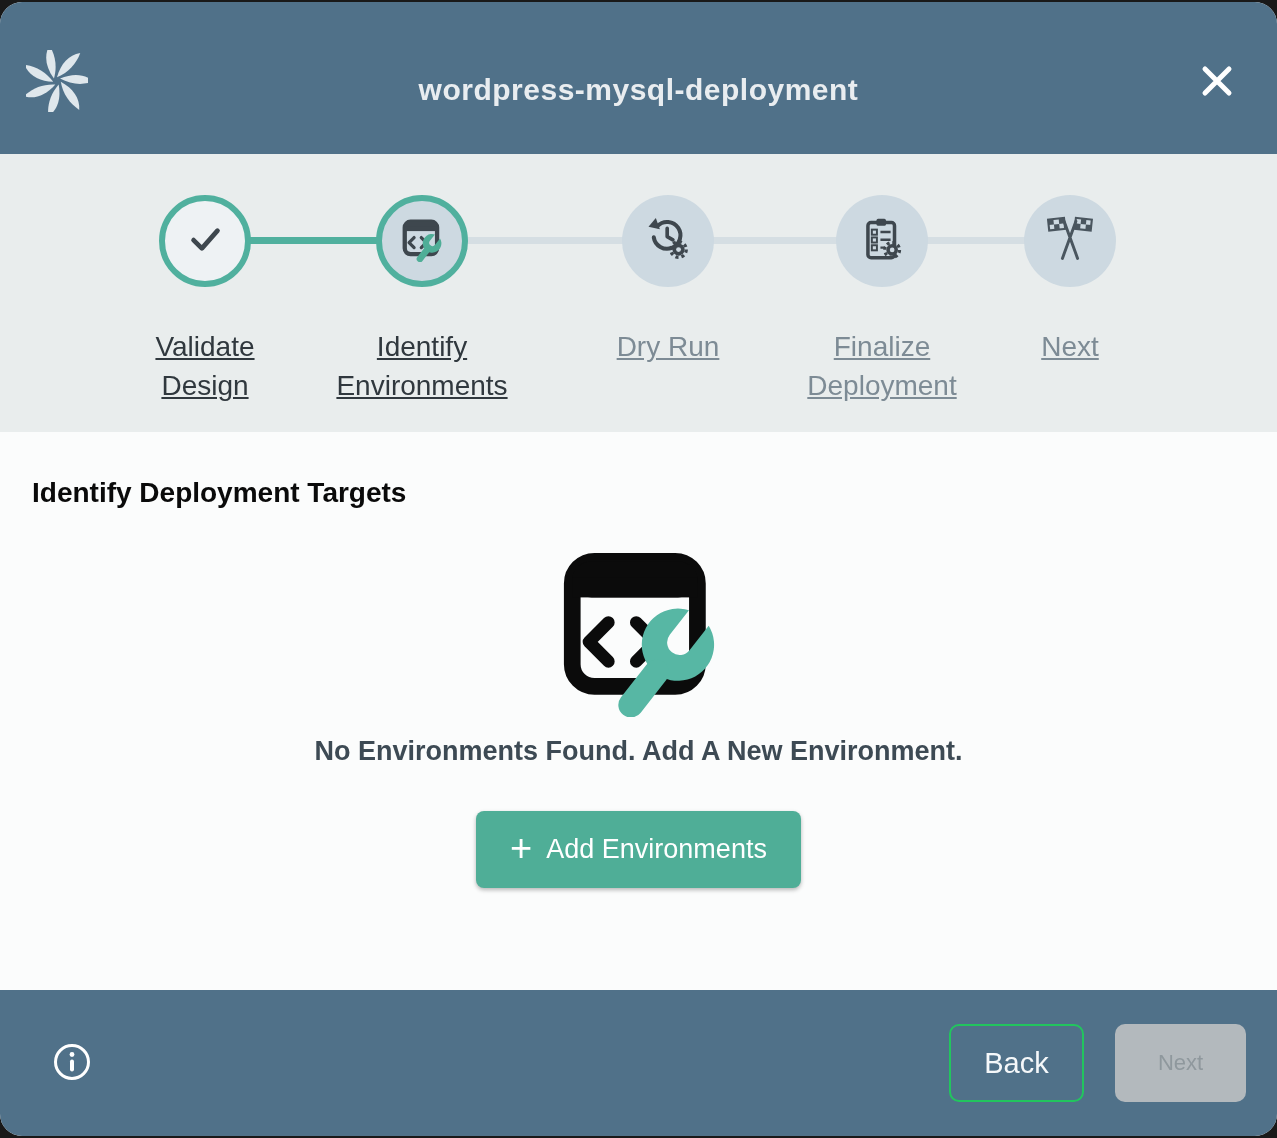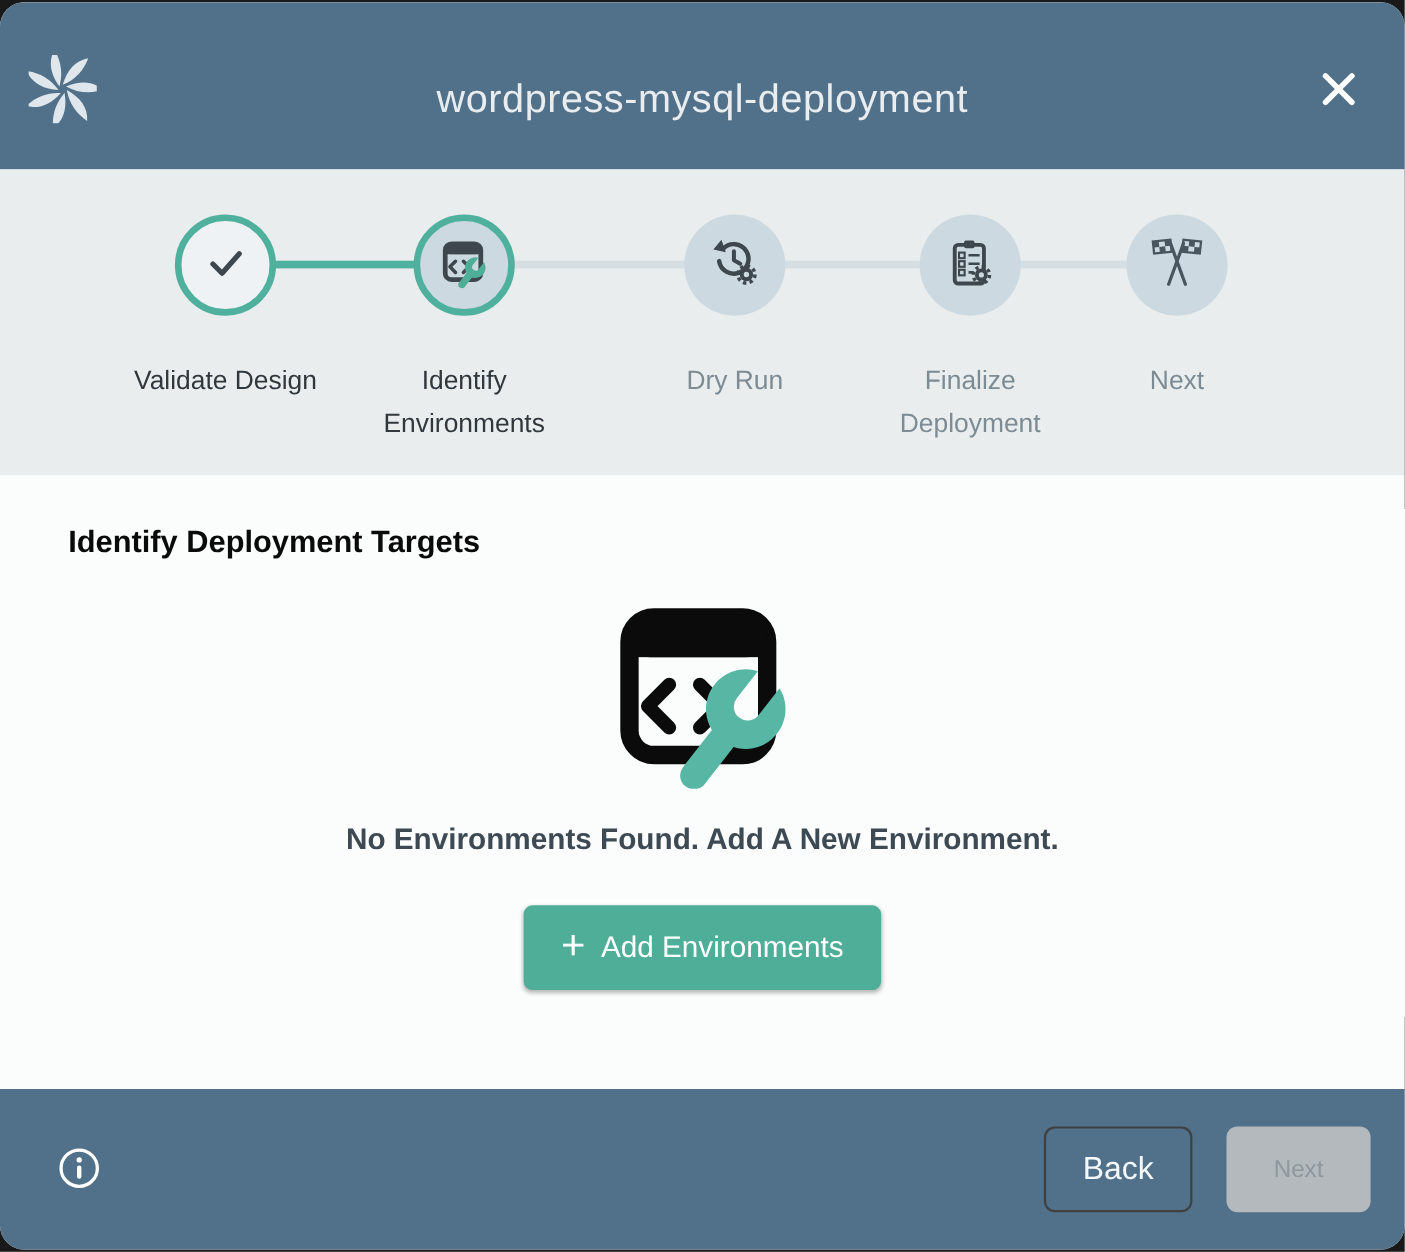--- a/index.html
+++ b/index.html
@@ -33,21 +33,21 @@
   }
   
   .header{
     height:152px; flex:0 0 152px;
     background:var(--header-bg);
     position:relative;
     display:flex; align-items:center; justify-content:center;
   }
   .logo{position:absolute; left:26px; top:48px; width:62px; height:62px;}
   .title{
-    color:#e9edf0; font-size:36px; font-weight:400; letter-spacing:.5px;margin-top:24px;
+    color:#e9edf0; font-size:30px; font-weight:700; letter-spacing:.5px;margin-top:24px;
   }
   .close-btn{
     position:absolute; right:38px; top:58px;
     width:44px; height:44px;
     background:none; border:none; cursor:pointer;
     display:flex; align-items:center; justify-content:center;
   }
   
   .stepper{
     height:278px; flex:0 0 278px;
@@ -62,33 +62,33 @@
   .circle{
     width:92px; height:92px; border-radius:50%;
     margin:0 auto; display:flex; align-items:center; justify-content:center;
     position:relative; z-index:2;
     background:var(--circle-pending);
   }
   .circle.done{background:var(--circle-done); border:6px solid var(--accent-green);}
   .circle.active{background:var(--circle-pending); border:6px solid var(--accent-green);}
   .step-label{
     margin:40px auto 0; max-width:172px;
-    font-size:24px; line-height:39px; color:var(--label-gray);
+    font-size:28px; line-height:39px; color:var(--label-gray);text-decoration:underline;
   }
   .step-label.dark{color:var(--label-dark);}
   
   .content{
     flex:1 1 auto; background:var(--content-bg);
-    padding:45px 62px 0;
+    padding:45px 32px 0;
   }
   .content-heading{font-size:28px; font-weight:700; color:#0a0a0a;}
   .empty-state{text-align:center;}
   .big-icon{margin-top:30px;}
   .empty-message{
-    margin-top:26px; font-size:27px; font-weight:700; color:var(--message-color);
+    margin-top:15px; font-size:27px; font-weight:700; color:var(--message-color);
   }
   .add-env-btn{
     margin-top:44px;
     display:inline-flex; align-items:center; justify-content:center; gap:14px;
     height:77px; padding:0 34px;
     background:var(--button-green); color:#fff;
     border:none; border-radius:8px; cursor:pointer;
     font-family:"Liberation Sans", sans-serif;
     font-size:27px;
     box-shadow:0 2px 4px rgba(0,0,0,.28);
@@ -99,21 +99,21 @@
     height:146px; flex:0 0 146px;
     background:var(--header-bg);
     display:flex; align-items:center;
     padding:0 31px 0 52px;
   }
   .info-btn{background:none;border:none;cursor:pointer;display:flex;align-items:center;}
   .footer-spacer{flex:1;}
   .back-btn{
     width:135px; height:78px;
     background:transparent; color:#f5f8fa;
-    border:2px solid #404040; border-radius:10px;
+    border:2px solid #22c55e; border-radius:10px;
     font-family:"Liberation Sans", sans-serif; font-size:29px;
     cursor:pointer; margin-right:31px;
   }
   .next-btn{
     width:131px; height:78px;
     background:var(--next-bg); color:var(--next-text);
     border:none; border-radius:10px;
     font-family:"Liberation Sans", sans-serif; font-size:22px;
     cursor:not-allowed;
   }

